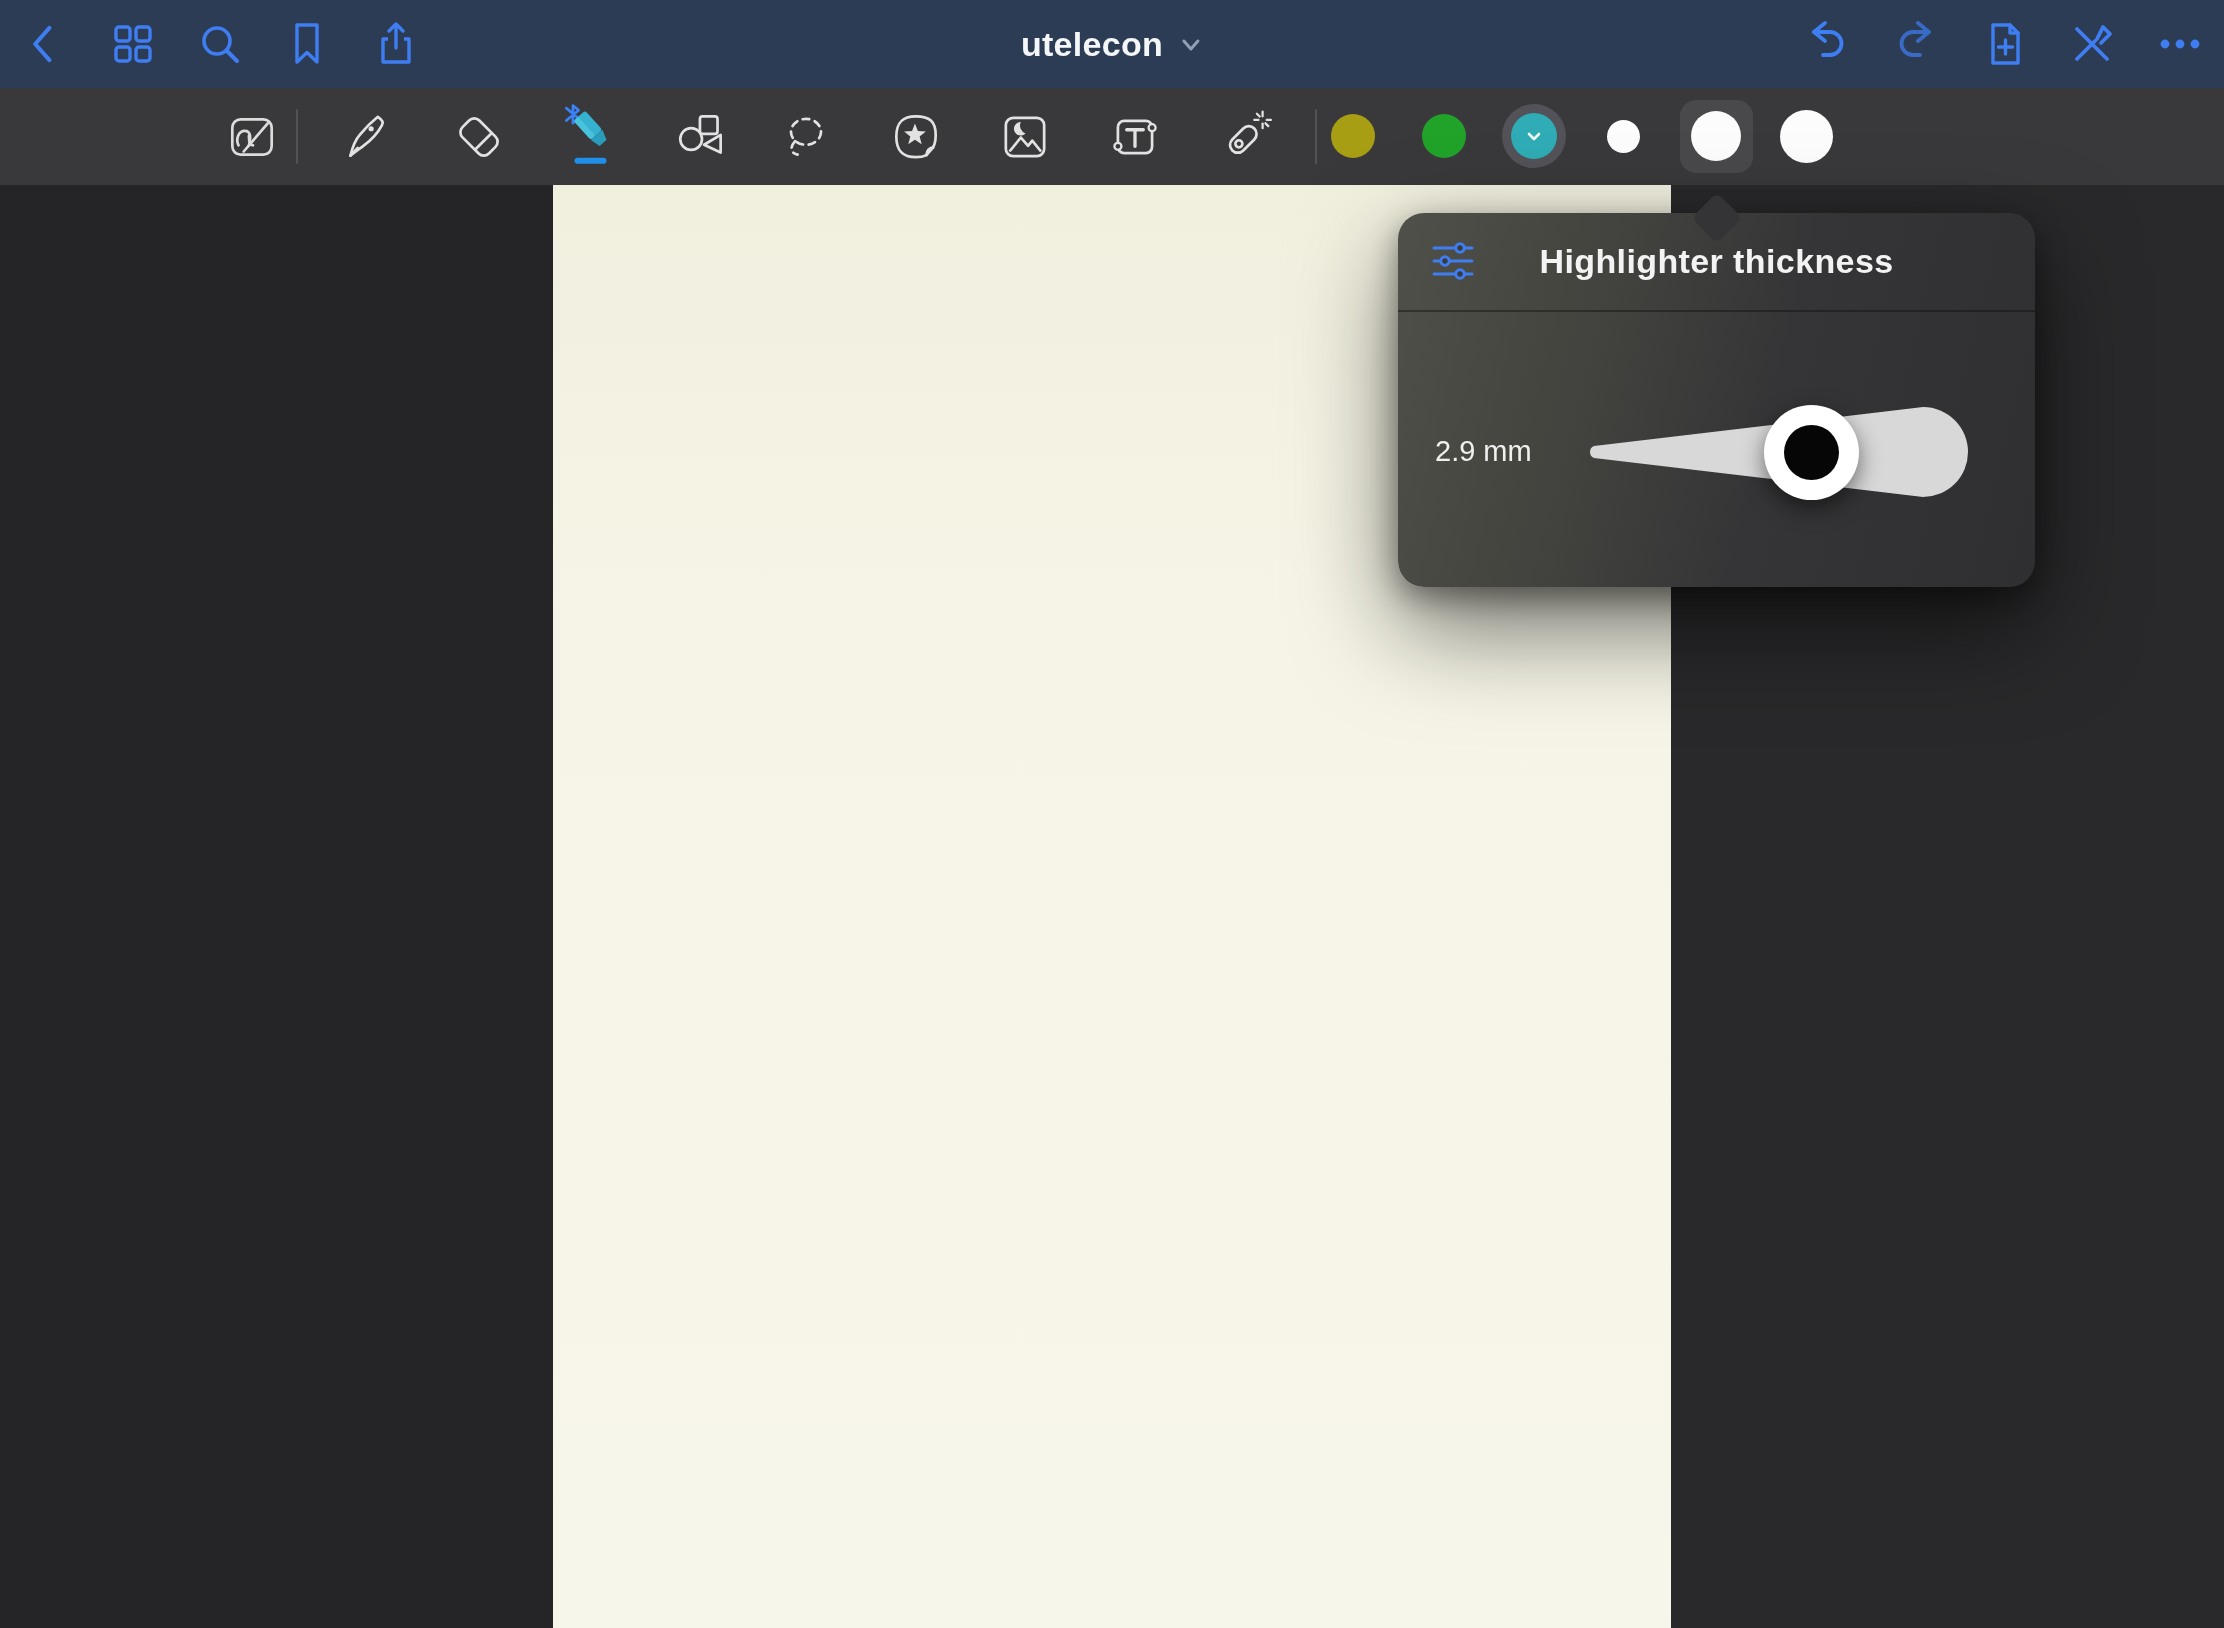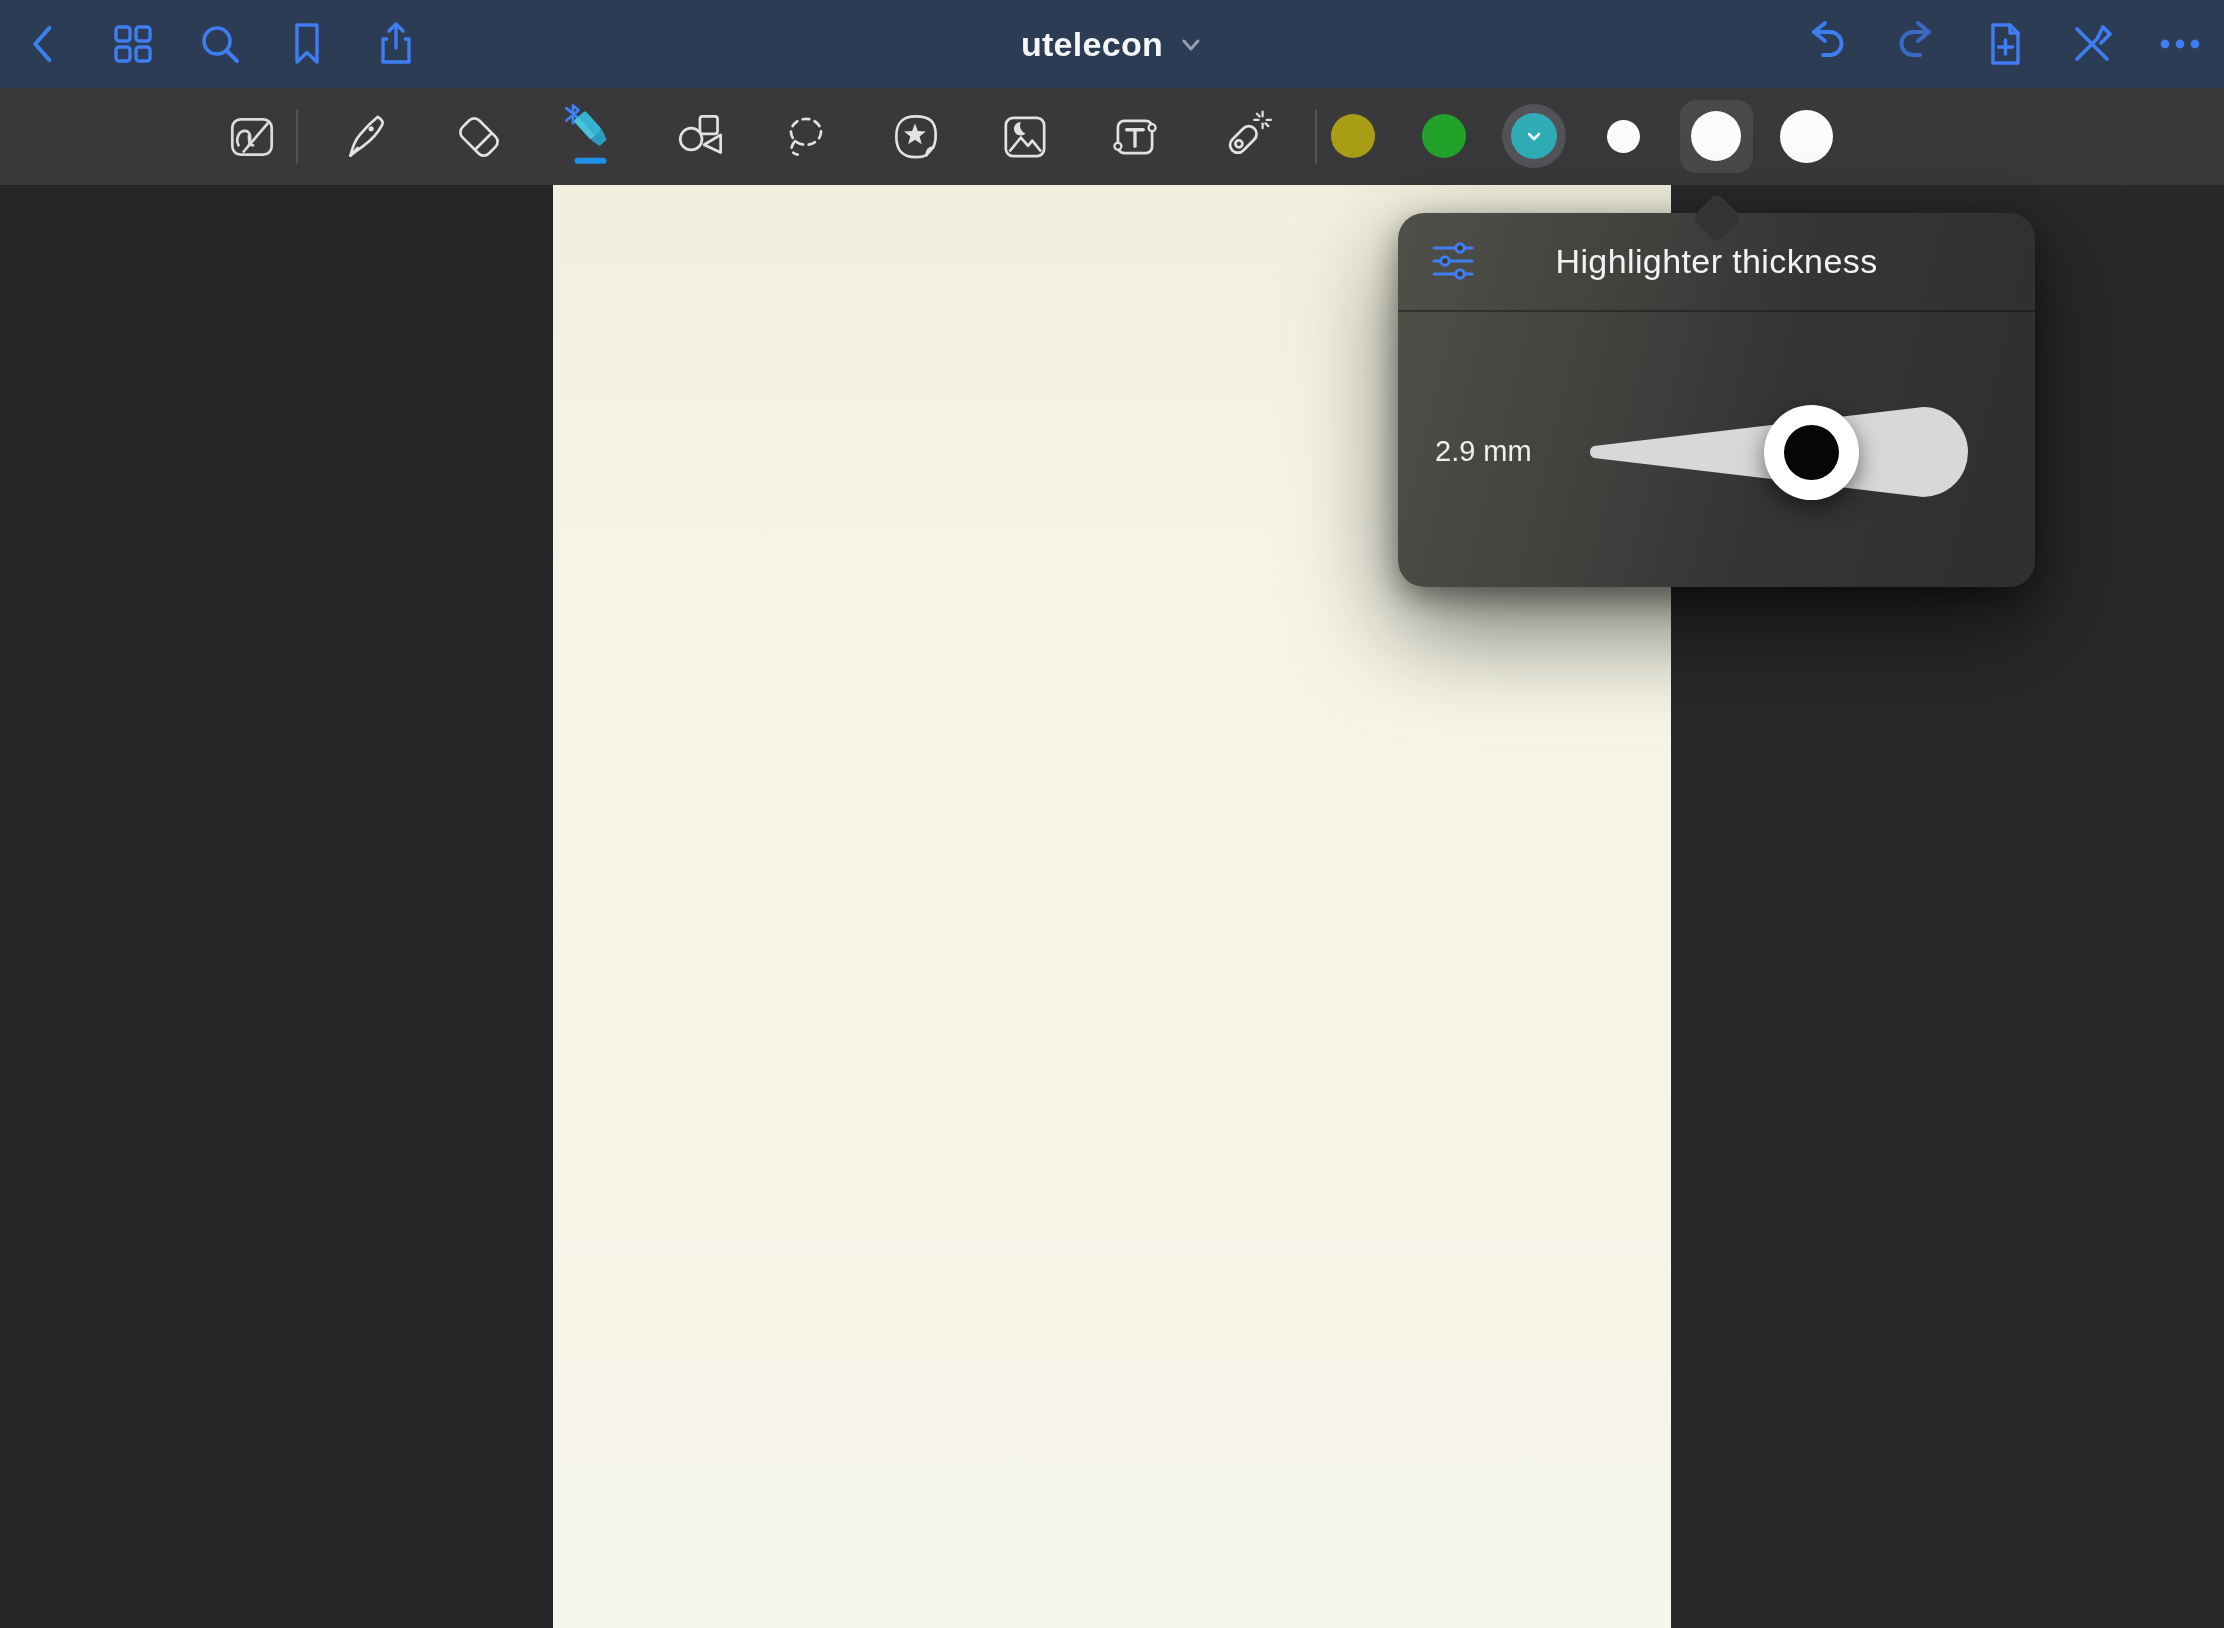--- a/index.html
+++ b/index.html
@@ -28,21 +28,21 @@
          background:linear-gradient(180deg,#F1F0DF 0%,#F5F4E6 30%,#F7F6EA 100%);}
 
   
   .popup{position:absolute;left:1398px;top:213px;width:637px;height:374px;border-radius:26px;
          background:linear-gradient(104deg,#50504A 0%,#454540 26%,#353537 58%,#2F2F31 100%);
          box-shadow:0 40px 100px rgba(0,0,0,.55),0 10px 30px rgba(0,0,0,.4);}
   .popup-arrow{position:absolute;top:-13px;left:301px;width:36px;height:36px;background:#343436;
                transform:rotate(45deg);border-radius:7px;}
   .popup-header{position:relative;height:97px;display:flex;align-items:center;justify-content:center;
                 border-bottom:2px solid rgba(15,15,15,.45);}
-  .popup-title{font-size:34px;font-weight:400;color:#F3F3F4;letter-spacing:.4px;}
+  .popup-title{font-size:34px;font-weight:700;color:#F3F3F4;letter-spacing:.4px;}
   .hdr-icon{position:absolute;left:32px;top:26px;}
   .popup-body{position:relative;height:275px;}
   .value-label{position:absolute;left:37px;top:123px;font-size:29px;color:#F0F0EF;}
   .track-svg{position:absolute;left:190px;top:45px;}
   .thumb{position:absolute;left:366px;top:93px;width:95px;height:95px;border-radius:50%;background:#FFFFFF;
          box-shadow:0 8px 22px rgba(0,0,0,.5);cursor:pointer;}
   .thumb-dot{width:55px;height:55px;border-radius:50%;background:#060606;margin:20px;}
 </style>
 </head>
 <body>

